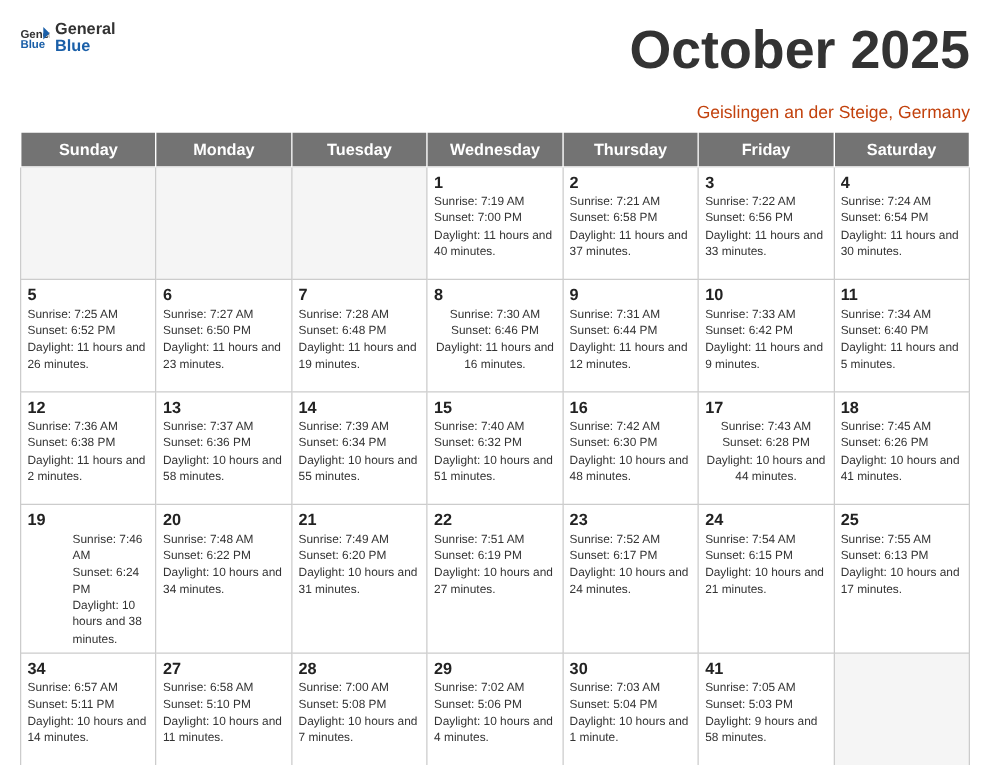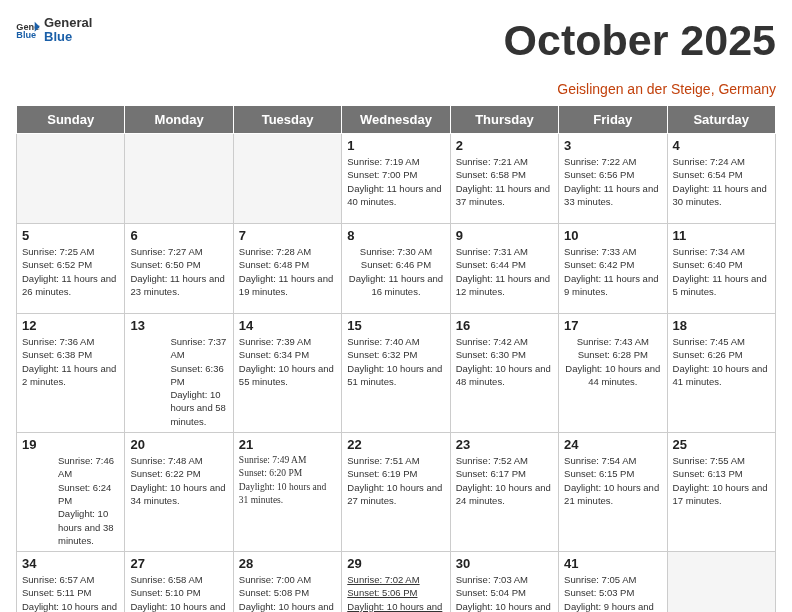--- a/index.html
+++ b/index.html
@@ -185,21 +185,21 @@
       </tr>
       <tr>
         <td class="cal-cell">
           <div class="date-num">12</div>
           <div class="cell-info" style="white-space: pre-line;">Sunrise: 7:36 AM
 Sunset: 6:38 PM
 Daylight: 11 hours and 2 minutes.</div>
         </td>
         <td class="cal-cell">
           <div class="date-num">13</div>
-          <div class="cell-info" style="white-space: pre-line; margin-left: 40px;">Sunrise: 7:37 AM
+          <div class="cell-info" style="white-space: pre-line;">Sunrise: 7:37 AM
 Sunset: 6:36 PM
 Daylight: 10 hours and 58 minutes.</div>
         </td>
         <td class="cal-cell">
           <div class="date-num">14</div>
           <div class="cell-info" style="white-space: pre-line;">Sunrise: 7:39 AM
 Sunset: 6:34 PM
 Daylight: 10 hours and 55 minutes.</div>
         </td>
         <td class="cal-cell">
@@ -235,21 +235,21 @@
 Daylight: 10 hours and 38 minutes.</div>
         </td>
         <td class="cal-cell">
           <div class="date-num">20</div>
           <div class="cell-info" style="white-space: pre-line;">Sunrise: 7:48 AM
 Sunset: 6:22 PM
 Daylight: 10 hours and 34 minutes.</div>
         </td>
         <td class="cal-cell">
           <div class="date-num">21</div>
-          <div class="cell-info" style="white-space: pre-line; font-family: Liberation Serif, serif;">Sunrise: 7:49 AM
+          <div class="cell-info" style="white-space: pre-line;">Sunrise: 7:49 AM
 Sunset: 6:20 PM
 Daylight: 10 hours and 31 minutes.</div>
         </td>
         <td class="cal-cell">
           <div class="date-num">22</div>
           <div class="cell-info" style="white-space: pre-line;">Sunrise: 7:51 AM
 Sunset: 6:19 PM
 Daylight: 10 hours and 27 minutes.</div>
         </td>
         <td class="cal-cell">
@@ -285,21 +285,21 @@
 Daylight: 10 hours and 11 minutes.</div>
         </td>
         <td class="cal-cell">
           <div class="date-num">28</div>
           <div class="cell-info" style="white-space: pre-line;">Sunrise: 7:00 AM
 Sunset: 5:08 PM
 Daylight: 10 hours and 7 minutes.</div>
         </td>
         <td class="cal-cell">
           <div class="date-num">29</div>
-          <div class="cell-info" style="white-space: pre-line; text-decoration: underline;">Sunrise: 7:02 AM
+          <div class="cell-info" style="white-space: pre-line;">Sunrise: 7:02 AM
 Sunset: 5:06 PM
 Daylight: 10 hours and 4 minutes.</div>
         </td>
         <td class="cal-cell">
           <div class="date-num">30</div>
           <div class="cell-info" style="white-space: pre-line;">Sunrise: 7:03 AM
 Sunset: 5:04 PM
 Daylight: 10 hours and 1 minute.</div>
         </td>
         <td class="cal-cell">

